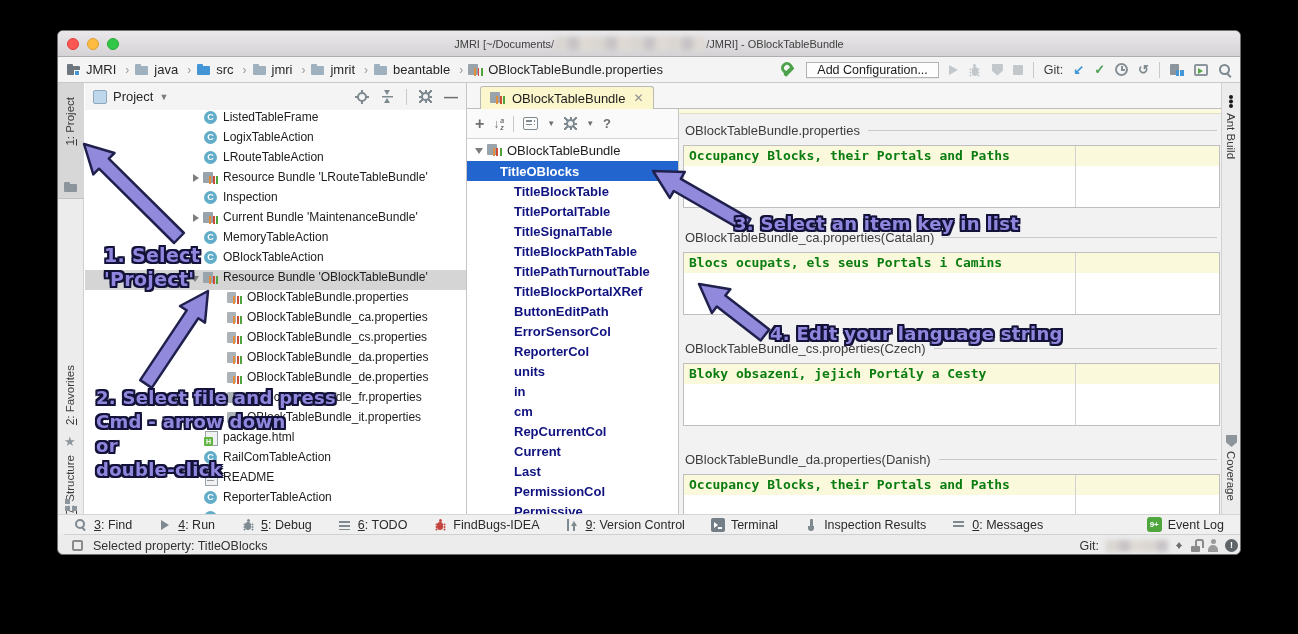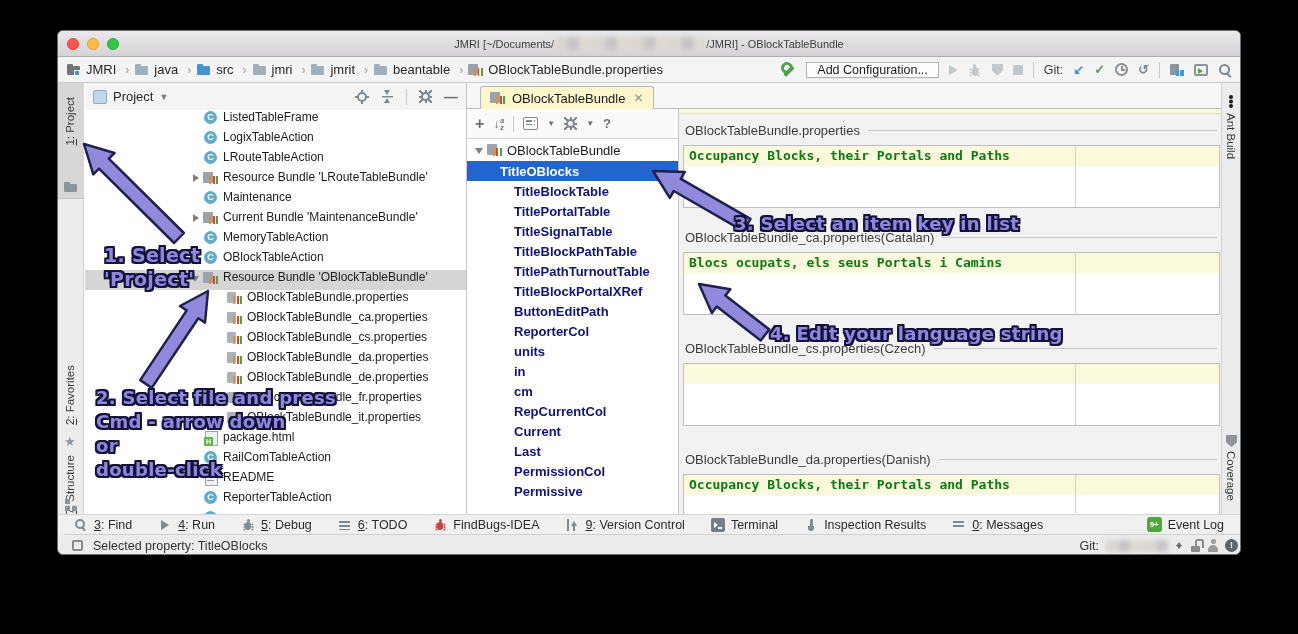--- a/index.html
+++ b/index.html
@@ -353,21 +353,21 @@
 
           <div class="trow lv-3 sel-false">
             <span class="arrow arrow-collapsed"></span>
             <span class="mic ic-bundle"></span>
             <span class="tlabel">Resource Bundle 'LRouteTableBundle'</span>
           </div>
 
           <div class="trow lv-3 sel-false">
             <span class="arrow arrow-none"></span>
             <span class="mic ic-class"></span>
-            <span class="tlabel">Maintenance</span>
+            <span class="tlabel">Inspection</span>
           </div>
 
           <div class="trow lv-3 sel-false">
             <span class="arrow arrow-collapsed"></span>
             <span class="mic ic-bundle"></span>
             <span class="tlabel">Current Bundle 'MaintenanceBundle'</span>
           </div>
 
           <div class="trow lv-3 sel-false">
             <span class="arrow arrow-none"></span>
@@ -520,20 +520,23 @@
               </div>
 
               <div class="krow sel-false">
                 <span>TitleBlockPortalXRef</span>
               </div>
 
               <div class="krow sel-false">
                 <span>ButtonEditPath</span>
               </div>
 
+              <div class="krow sel-false">
+                <span>ErrorSensorCol</span>
+              </div>
 
               <div class="krow sel-false">
                 <span>ReporterCol</span>
               </div>
 
               <div class="krow sel-false">
                 <span>units</span>
               </div>
 
               <div class="krow sel-false">
@@ -599,20 +602,21 @@
 
             <div class="sec">
               <div class="seclabel">
                 <span>OBlockTableBundle_cs.properties</span>
                 <span class="lang">(Czech)</span>
                 <span class="rule"></span>
               </div>
               <div class="vbox">
                 <div class="yellow"></div>
                 <div class="vdiv"></div>
+                <div class="vtext">Bloky obsazení, jejich Portály a Cesty</div>
               </div>
             </div>
 
             <div class="sec">
               <div class="seclabel">
                 <span>OBlockTableBundle_da.properties</span>
                 <span class="lang">(Danish)</span>
                 <span class="rule"></span>
               </div>
               <div class="vbox">

